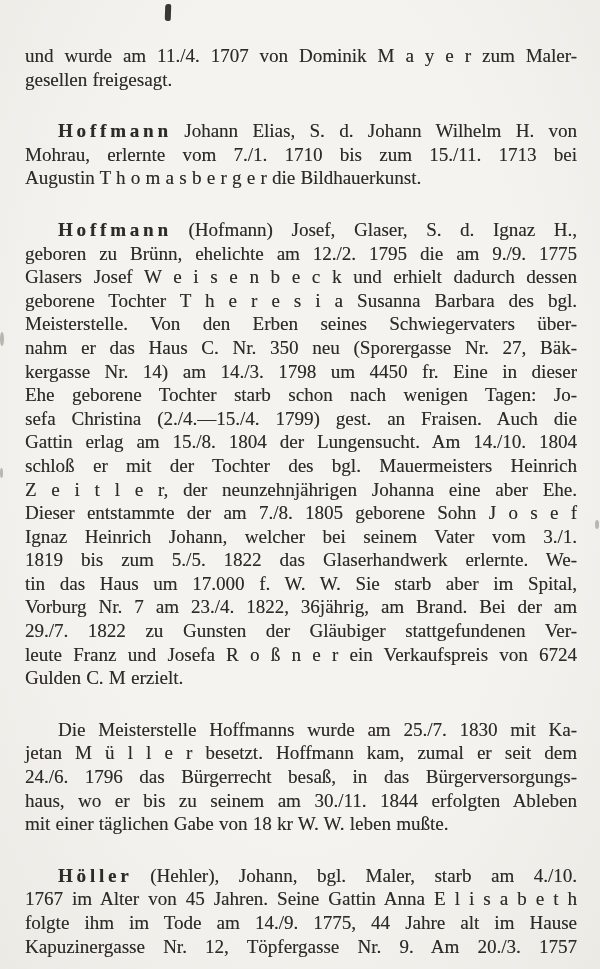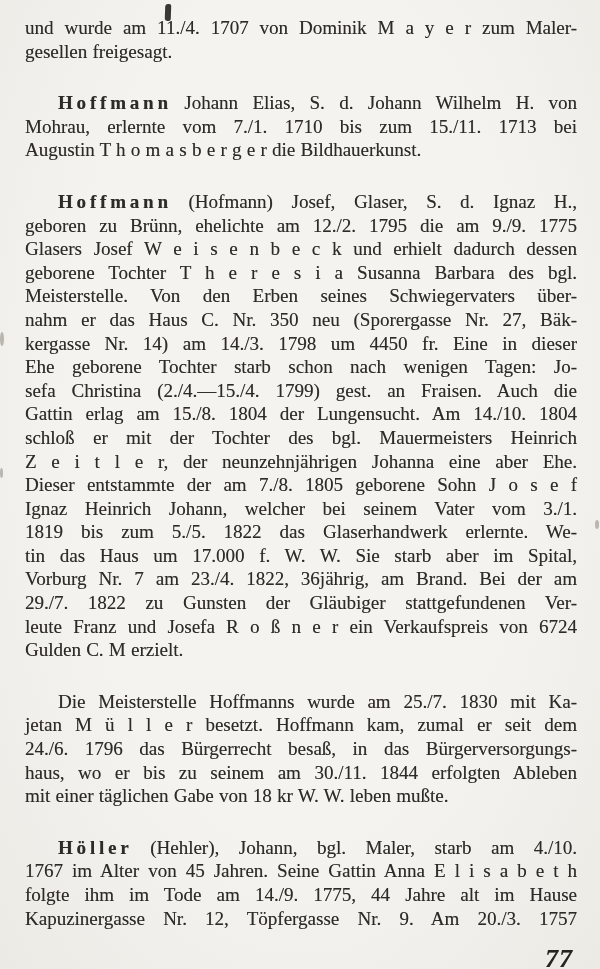--- a/index.html
+++ b/index.html
@@ -10,21 +10,21 @@
     overflow: hidden;
     position: relative;
   }
   .page {
     position: absolute;
     left: 0; top: 0;
     width: 600px;
     height: 969px;
     background: radial-gradient(ellipse at 50% 42%, #f4f3ef 55%, #eceae5 100%);
     box-sizing: border-box;
-    padding: 16px 23px 0 25px;
+    padding: 44px 23px 0 25px;
     font-family: "Liberation Serif", "DejaVu Serif", serif;
     font-size: 19px;
     color: #2d2b27;
     text-shadow: 0.2px 0.2px 0.35px rgba(45,43,39,0.45);
   }
   .para { margin: 0 0 8px 0; }
   .para.mb6 { margin-bottom: 6px; }
   .para.mb2 { margin-bottom: 2px; }
   .l {
     line-height: 23.6px;

